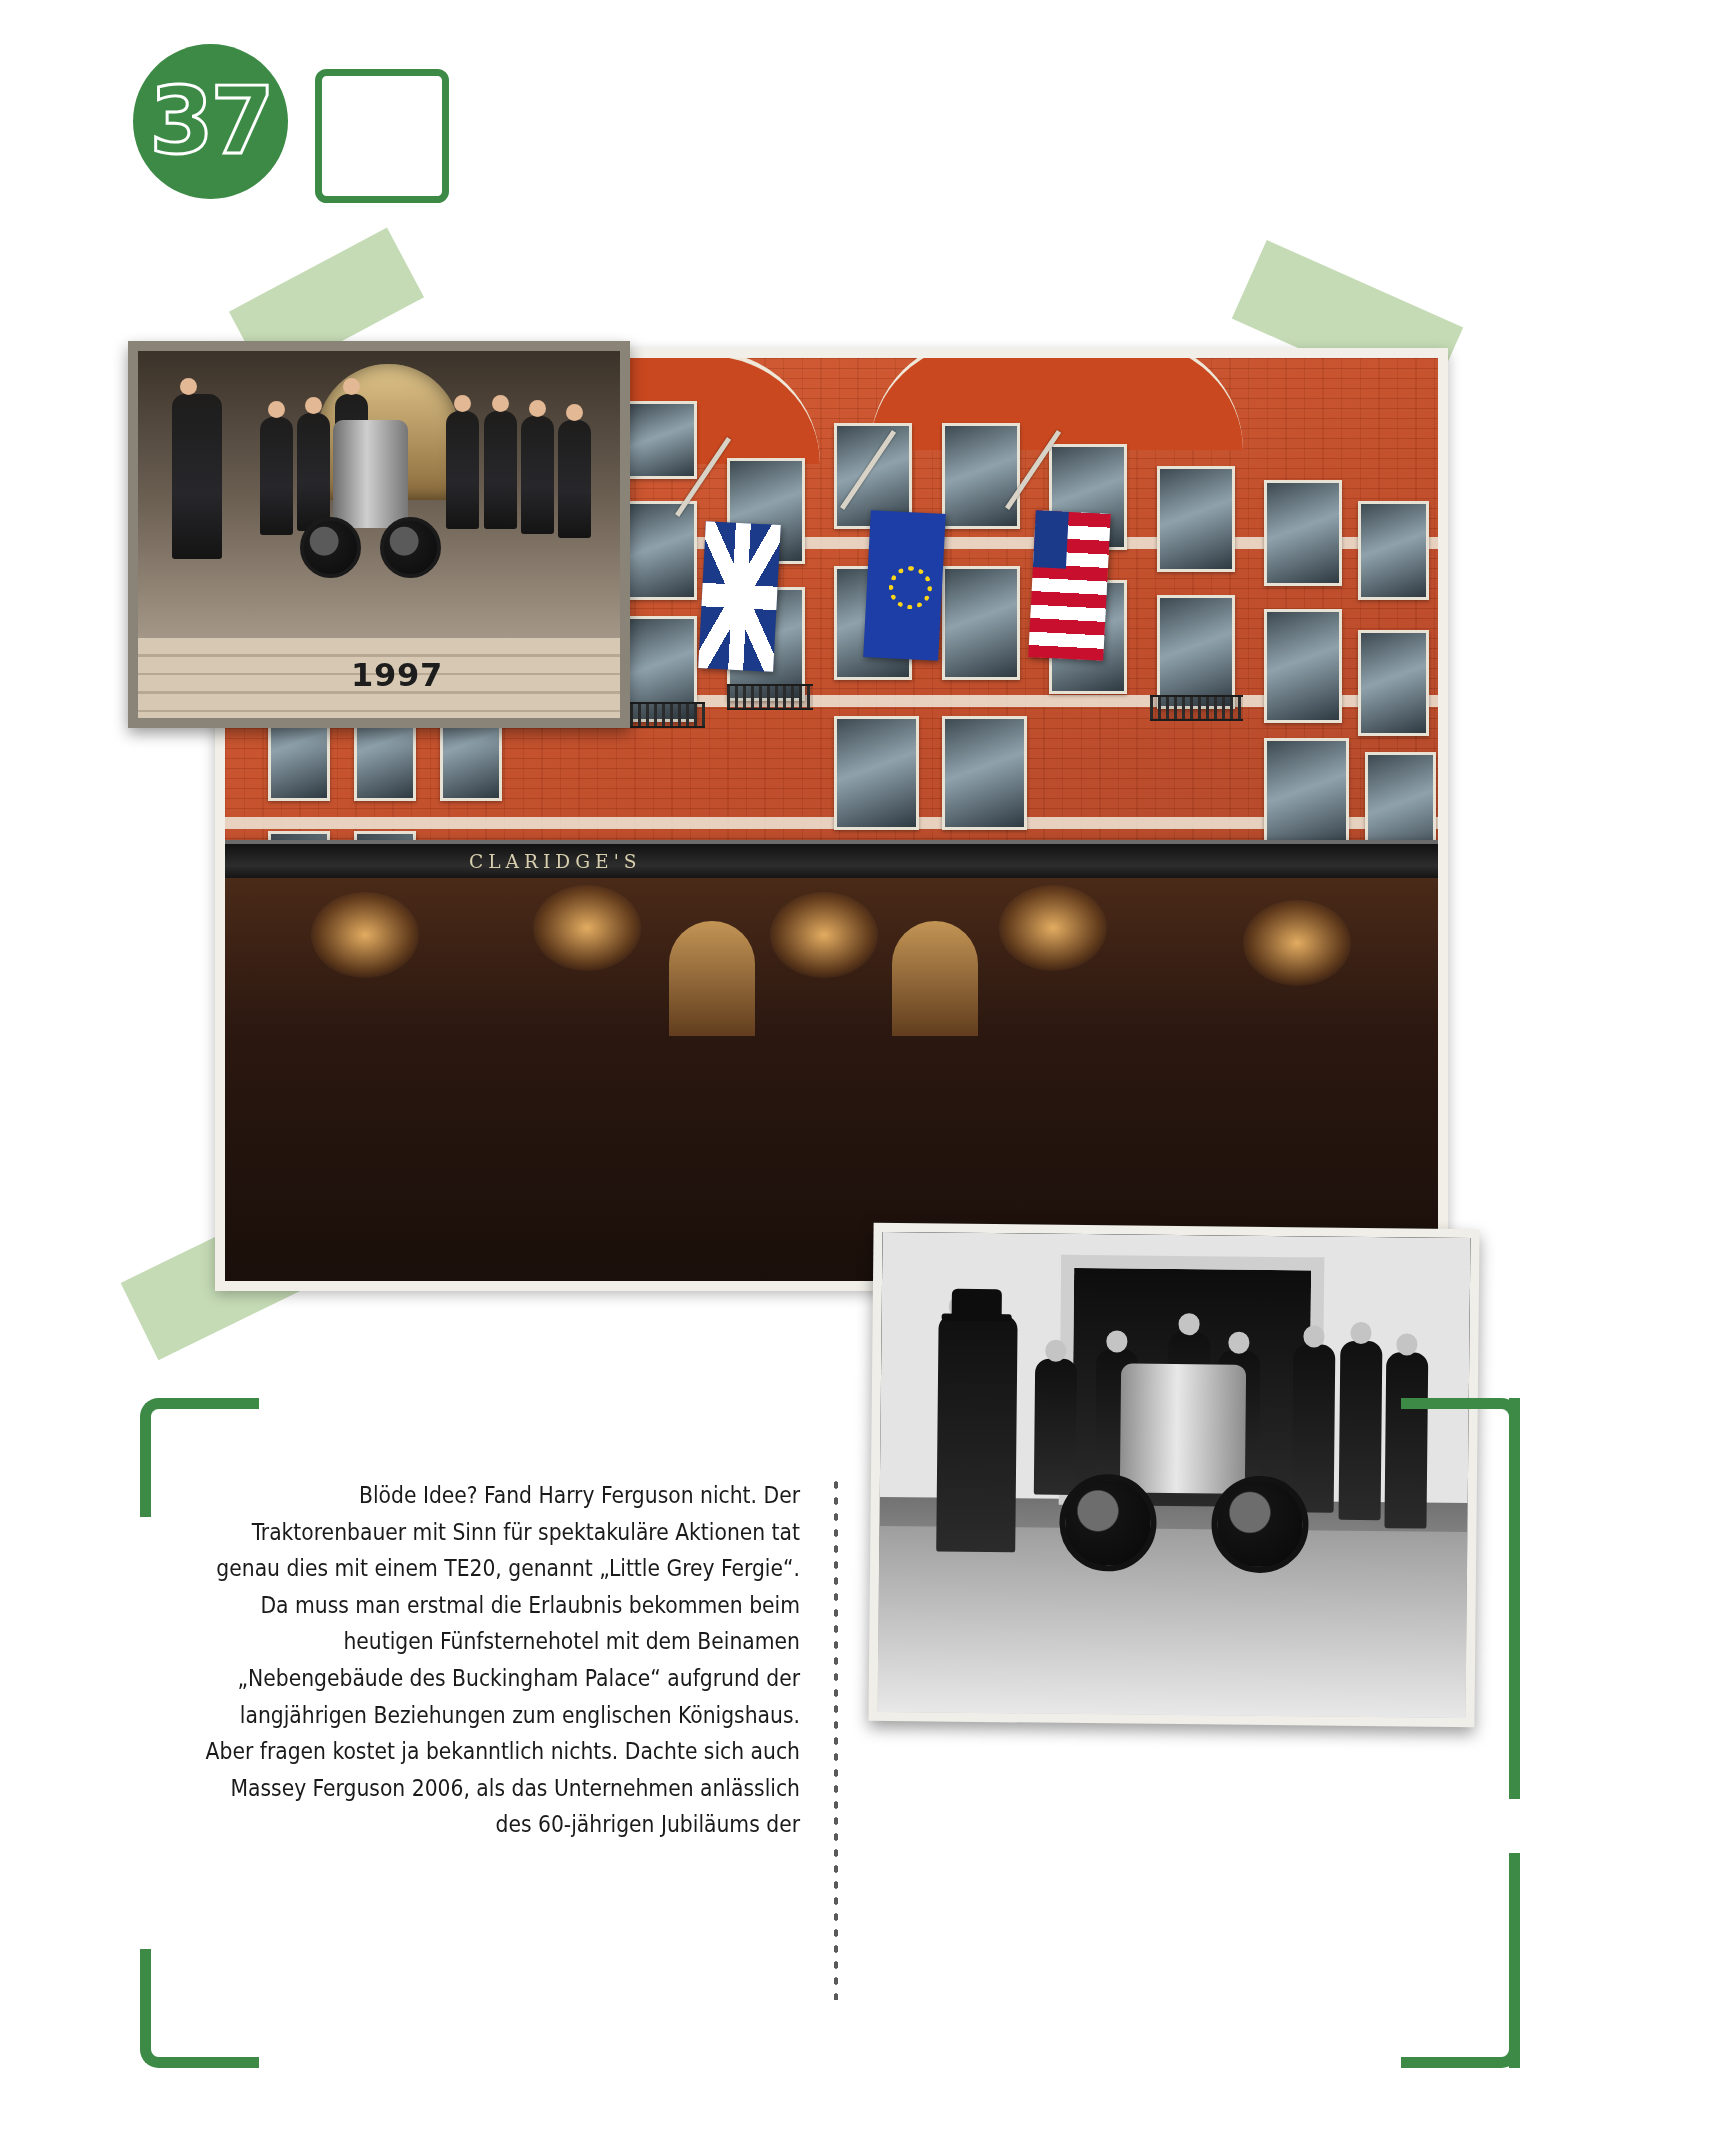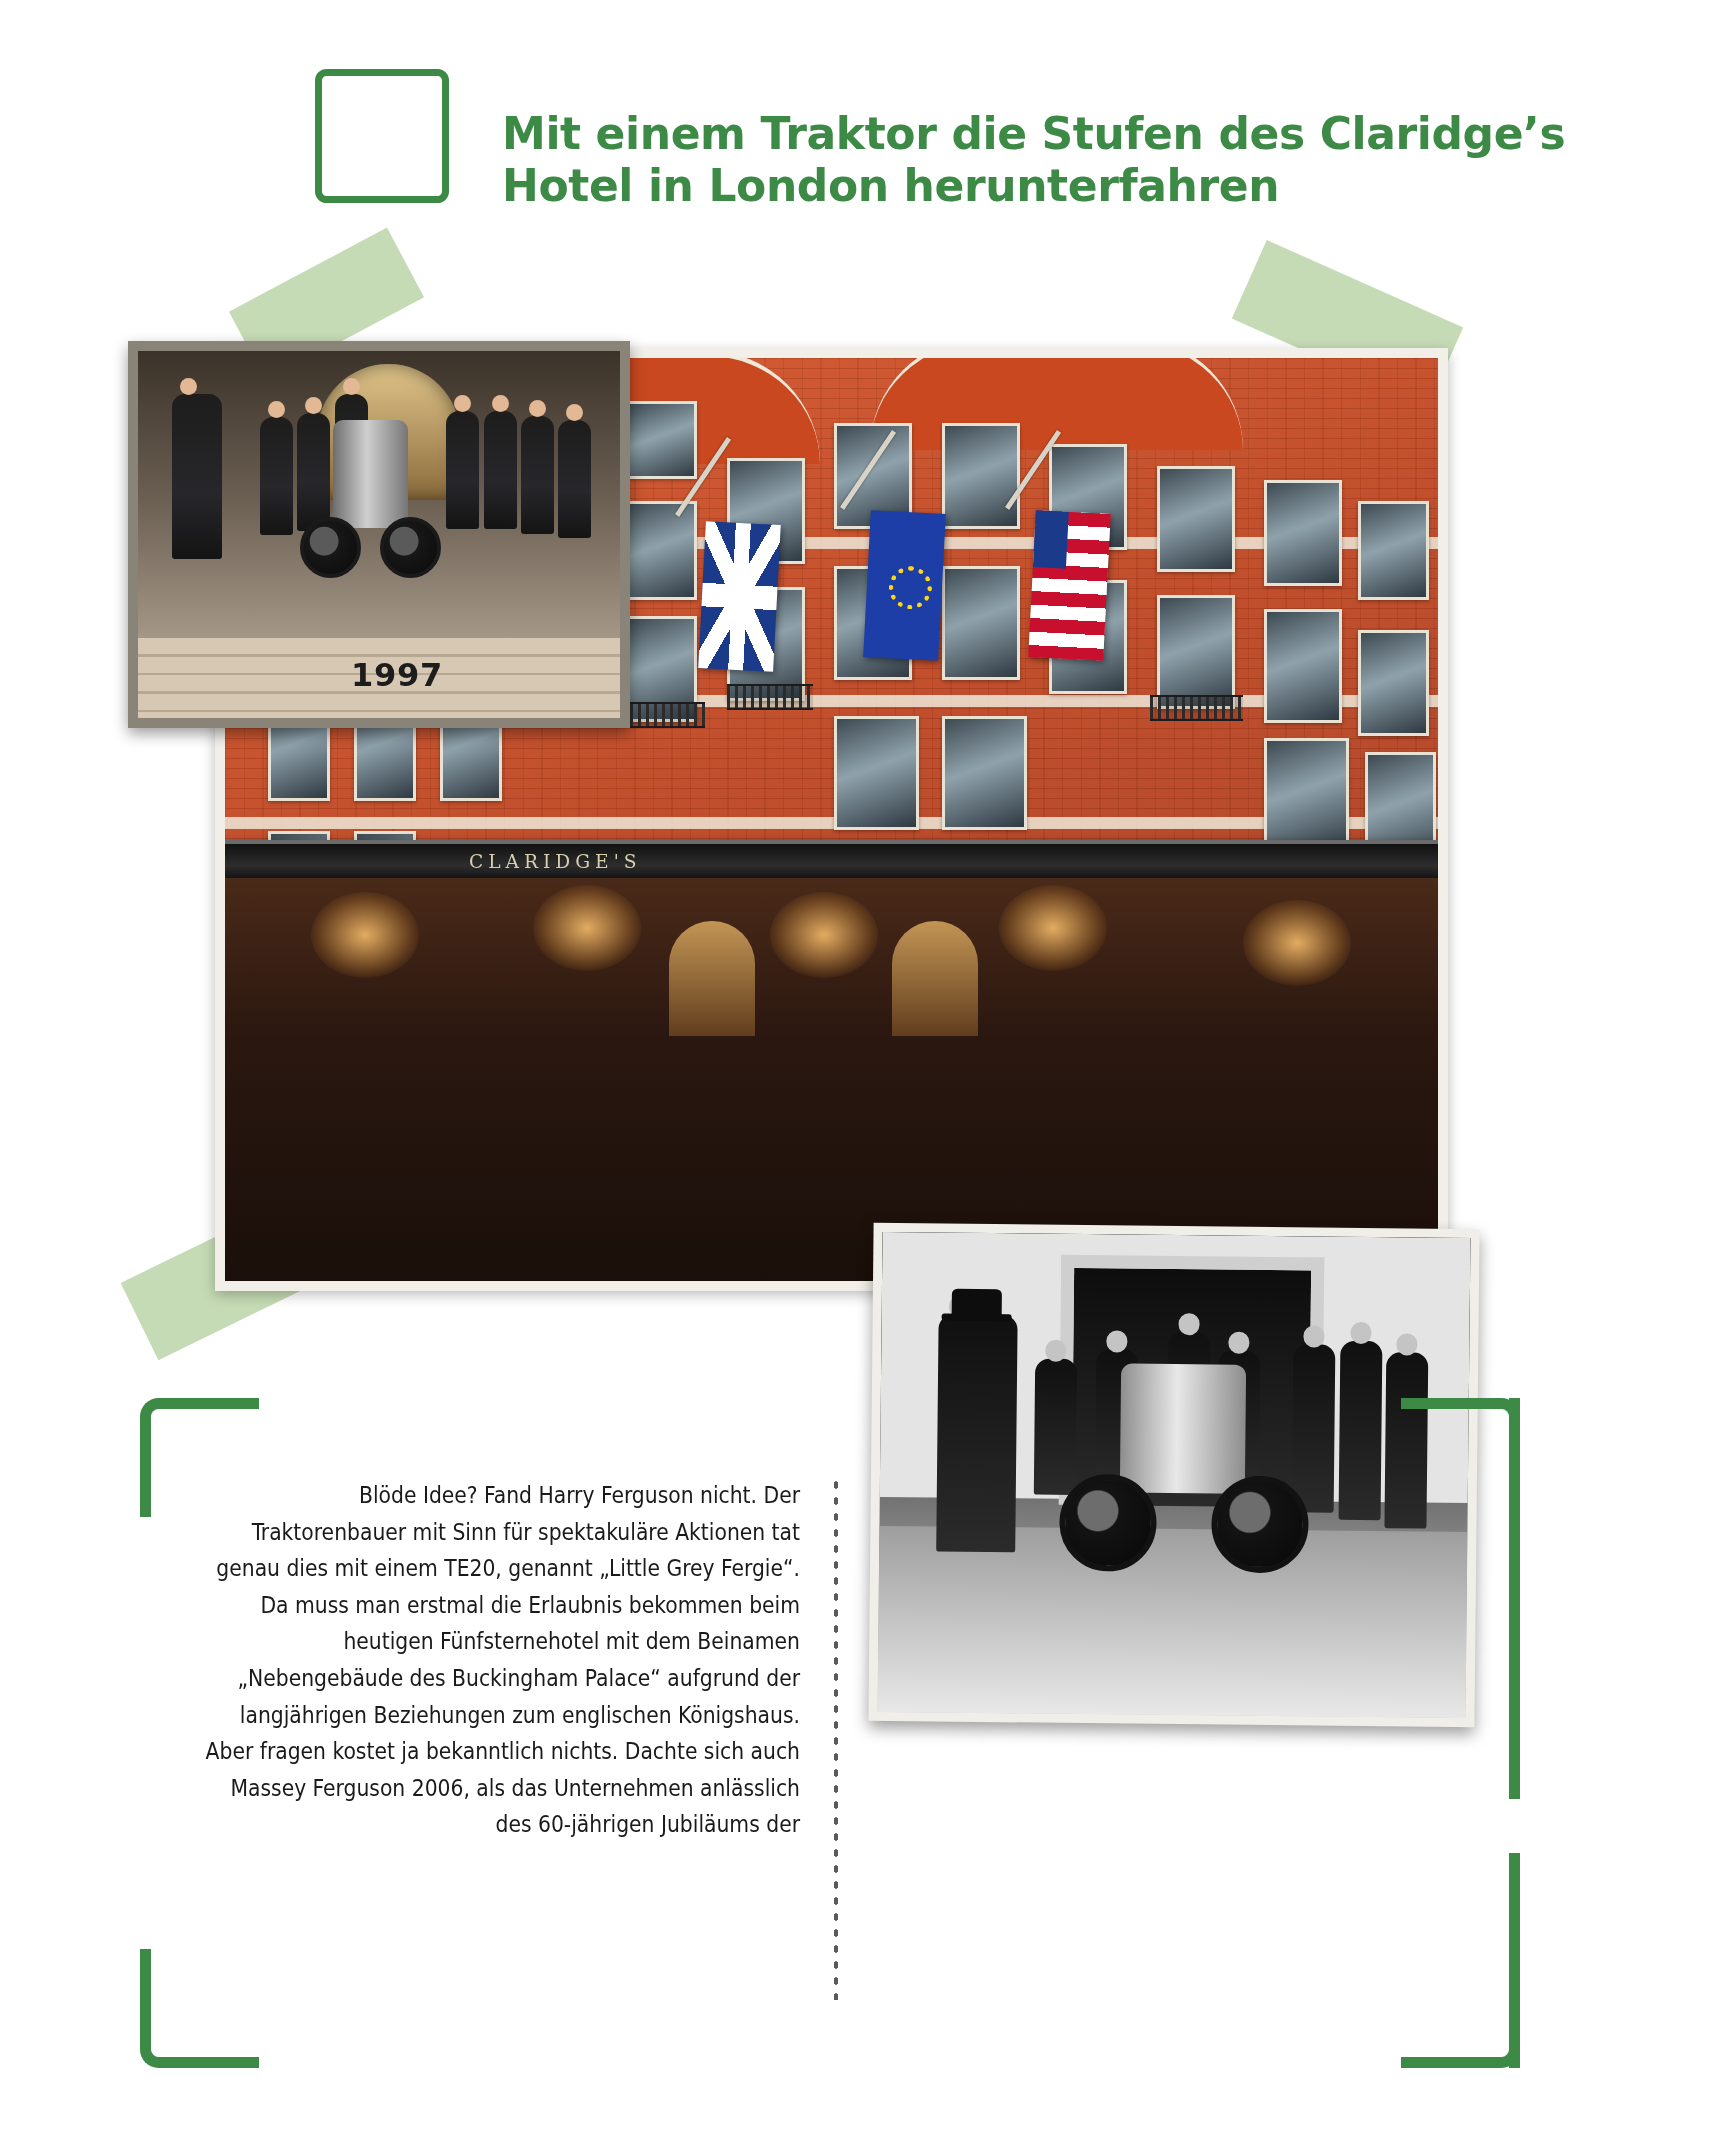--- a/index.html
+++ b/index.html
@@ -485,22 +485,24 @@
     background-image: radial-gradient(circle, #5a5a5a 42%, rgba(0,0,0,0) 46%);
     background-size: 4.3px 16px;
     background-repeat: repeat-y;
   }
   .col p { margin: 0 0 0 0; }
 </style>
 </head>
 <body>
 
 <div id="header">
+  <div id="number-badge">
+    <span class="num">37</span>
+  </div>
   <div id="badge-square"></div>
-  <div id="title">Mit einem Traktor die Stufen des Claridge’s Hotel in London herunterfahren</div>
 </div>
 
 <div class="tape" id="tape-topleft"></div>
 <div class="tape" id="tape-topright"></div>
 <div class="tape" id="tape-botleft"></div>
 
 <div id="photo-hotel">
   <div class="frame">
     <div class="facade"></div>
 

